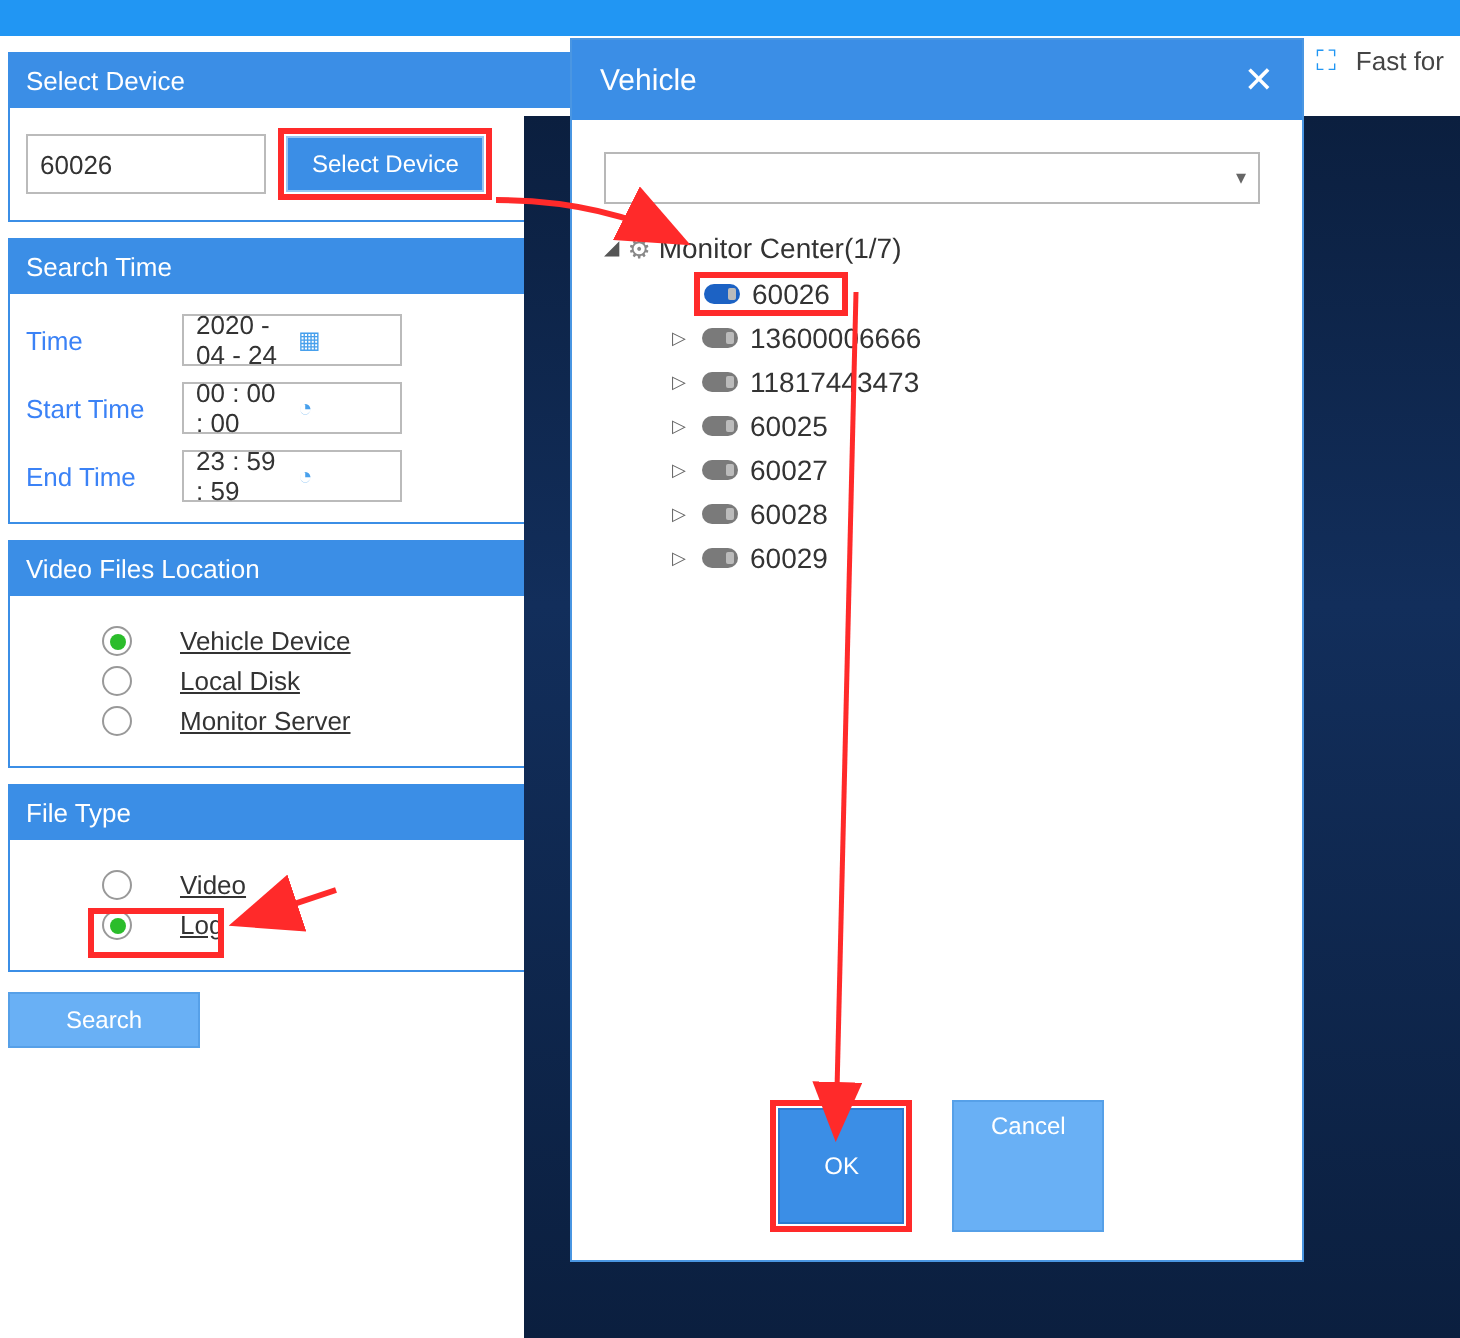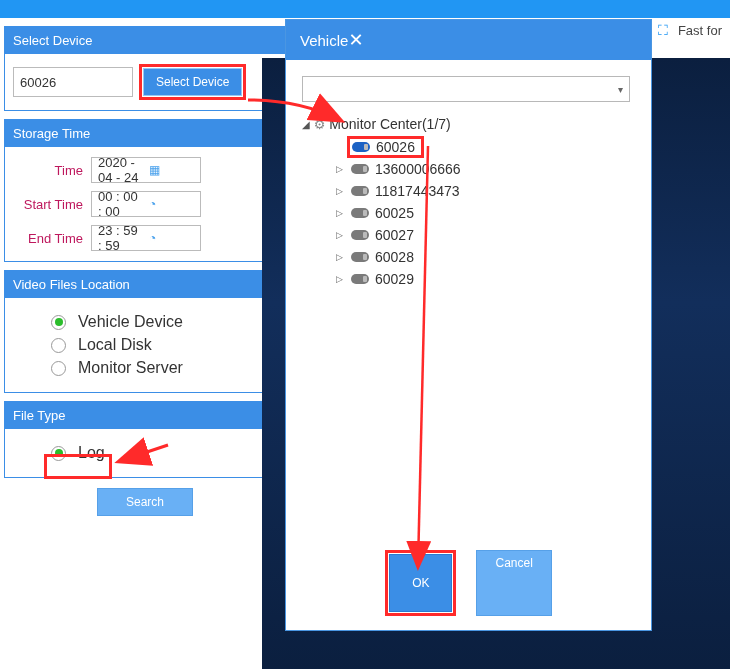--- a/index.html
+++ b/index.html
@@ -11,48 +11,48 @@
   .toolbar-right { position: absolute; top: 22px; right: 8px; display: flex; align-items: center; gap: 10px; font-size: 13px; color: #444; }
   .expand-icon { color:#2196F3; font-size:14px; }
 
   .side { position: absolute; left: 4px; top: 26px; width: 282px; }
   .panel { border: 1px solid #3b8ee6; margin-bottom: 8px; }
   .panel-head { background: #3b8ee6; color: #fff; padding: 6px 8px; font-size: 13px; }
   .panel-body { padding: 10px 8px; background:#fff; }
 
   .row { display: flex; align-items: center; margin-bottom: 8px; }
   .row:last-child { margin-bottom: 0; }
-  .lbl { width: 78px; text-align: right; padding-right: 8px; font-size: 13px; color:#be185d; }
+  .lbl { width: 78px; text-align: left; padding-right: 8px; font-size: 13px; color:#3b82f6; }
   .inp { border: 1px solid #bbb; height: 26px; padding: 2px 6px; font-size: 13px; width: 110px; display:flex; align-items:center; justify-content:space-between; background:#fff; }
   .inp span { flex:1; }
   .icon-cal, .icon-clock { font-size:12px; color:#48a0ec; margin-left:6px; }
 
   .btn { background:#3b8ee6; color:#fff; border:1px solid #2b7bd0; padding:5px 12px; font-size:12px; cursor:pointer; }
   .btn.light { background:#69b0f5; border:1px solid #56a0e8; }
 
   
   .sd-row { display:flex; gap:6px; align-items:center; }
   .sd-input { border:1px solid #bbb; height:30px; width:120px; padding:2px 6px; font-size:13px; display:flex; align-items:center; }
   .sd-btn-wrap { border:3px solid #ff2a2a; padding:1px; }
   .sd-btn { background:#3b8ee6; color:#fff; border:1px solid #98c7f1; padding:6px 12px; font-size:12px; cursor:pointer; display:inline-block; }
 
   
-  .radio { display:flex; align-items:center; margin:5px 0 5px 38px; font-size:16px; gap:12px; }
+  .radio { display:flex; align-items:center; margin:5px 0 5px 38px; font-size:13px; gap:24px;text-decoration:underline; }
   .radio .circle { width:15px; height:15px; border:1px solid #999; border-radius:50%; display:flex; align-items:center; justify-content:center; }
   .radio.selected .dot { width:8px; height:8px; border-radius:50%; background:#2bbd2b; display:block; }
   .radio .dot { display:none; }
 
-  .search-btn { display:flex; justify-content:center; margin-top:10px; margin-bottom:28px; }
+  .search-btn { display:flex; margin-top:10px; margin-bottom:28px; }
 
   
   .bg-right { position:absolute; left:262px; top:58px; width:468px; height:611px; background:linear-gradient(180deg,#0b1f3f,#122e5b 40%,#0b1f3f); }
 
   
   .dialog { position:absolute; left:285px; top:19px; width:367px; height:612px; background:#fff; border:1px solid #4a96e2; display:flex; flex-direction:column; z-index:5; }
-  .dlg-head { background:#3b8ee6; color:#fff; height:40px; display:flex; align-items:center; padding:0 14px; font-size:15px; }
+  .dlg-head { background:#3b8ee6; color:#fff; height:40px; display:flex; align-items:center; justify-content:space-between; padding:0 14px; font-size:15px; }
   .dlg-head .close { font-size:18px; cursor:pointer; }
   .dlg-body { flex:1; padding:16px; }
   .dlg-search { border:1px solid #b8b8b8; height:26px; width:328px; display:flex; align-items:center; justify-content:flex-end; padding:0 6px; }
   .dlg-search .chev { font-size:10px; color:#666; }
 
   .tree { margin-top:14px; font-size:14px; }
   .tree-root { display:flex; align-items:center; gap:4px; }
   .tree-root .tri { font-size:10px; color:#555; }
   .gear { color:#888; font-size:13px; }
   .tree-children { margin-left:34px; margin-top:4px; }
@@ -93,21 +93,21 @@
             <span>60026</span>
           </div>
         <div class="sd-btn-wrap">
           <div class="sd-btn">Select Device</div>
         </div>
       </div>
     </div>
   </div>
 
   <div class="panel">
-    <div class="panel-head">Storage Time</div>
+    <div class="panel-head">Search Time</div>
     <div class="panel-body">
       <div class="row">
         <div class="lbl">Time</div>
         <div class="inp">
           <span>2020 - 04 - 24</span>
           <span class="icon-cal">▦</span>
         </div>
       </div>
       <div class="row">
         <div class="lbl">Start Time</div>
@@ -142,20 +142,24 @@
         <div class="radio">
           <span class="circle"></span>
           <span>Monitor Server</span>
         </div>
       </div>
   </div>
 
   <div class="panel">
     <div class="panel-head">File Type</div>
     <div class="panel-body" id="ftype-body">
+        <div class="radio">
+          <span class="circle"></span>
+          <span>Video</span>
+        </div>
         <div class="radio selected">
           <span class="circle">
             <span class="dot"></span>
           </span>
           <span>Log</span>
         </div>
       </div>
   </div>
 
   <div class="search-btn">

